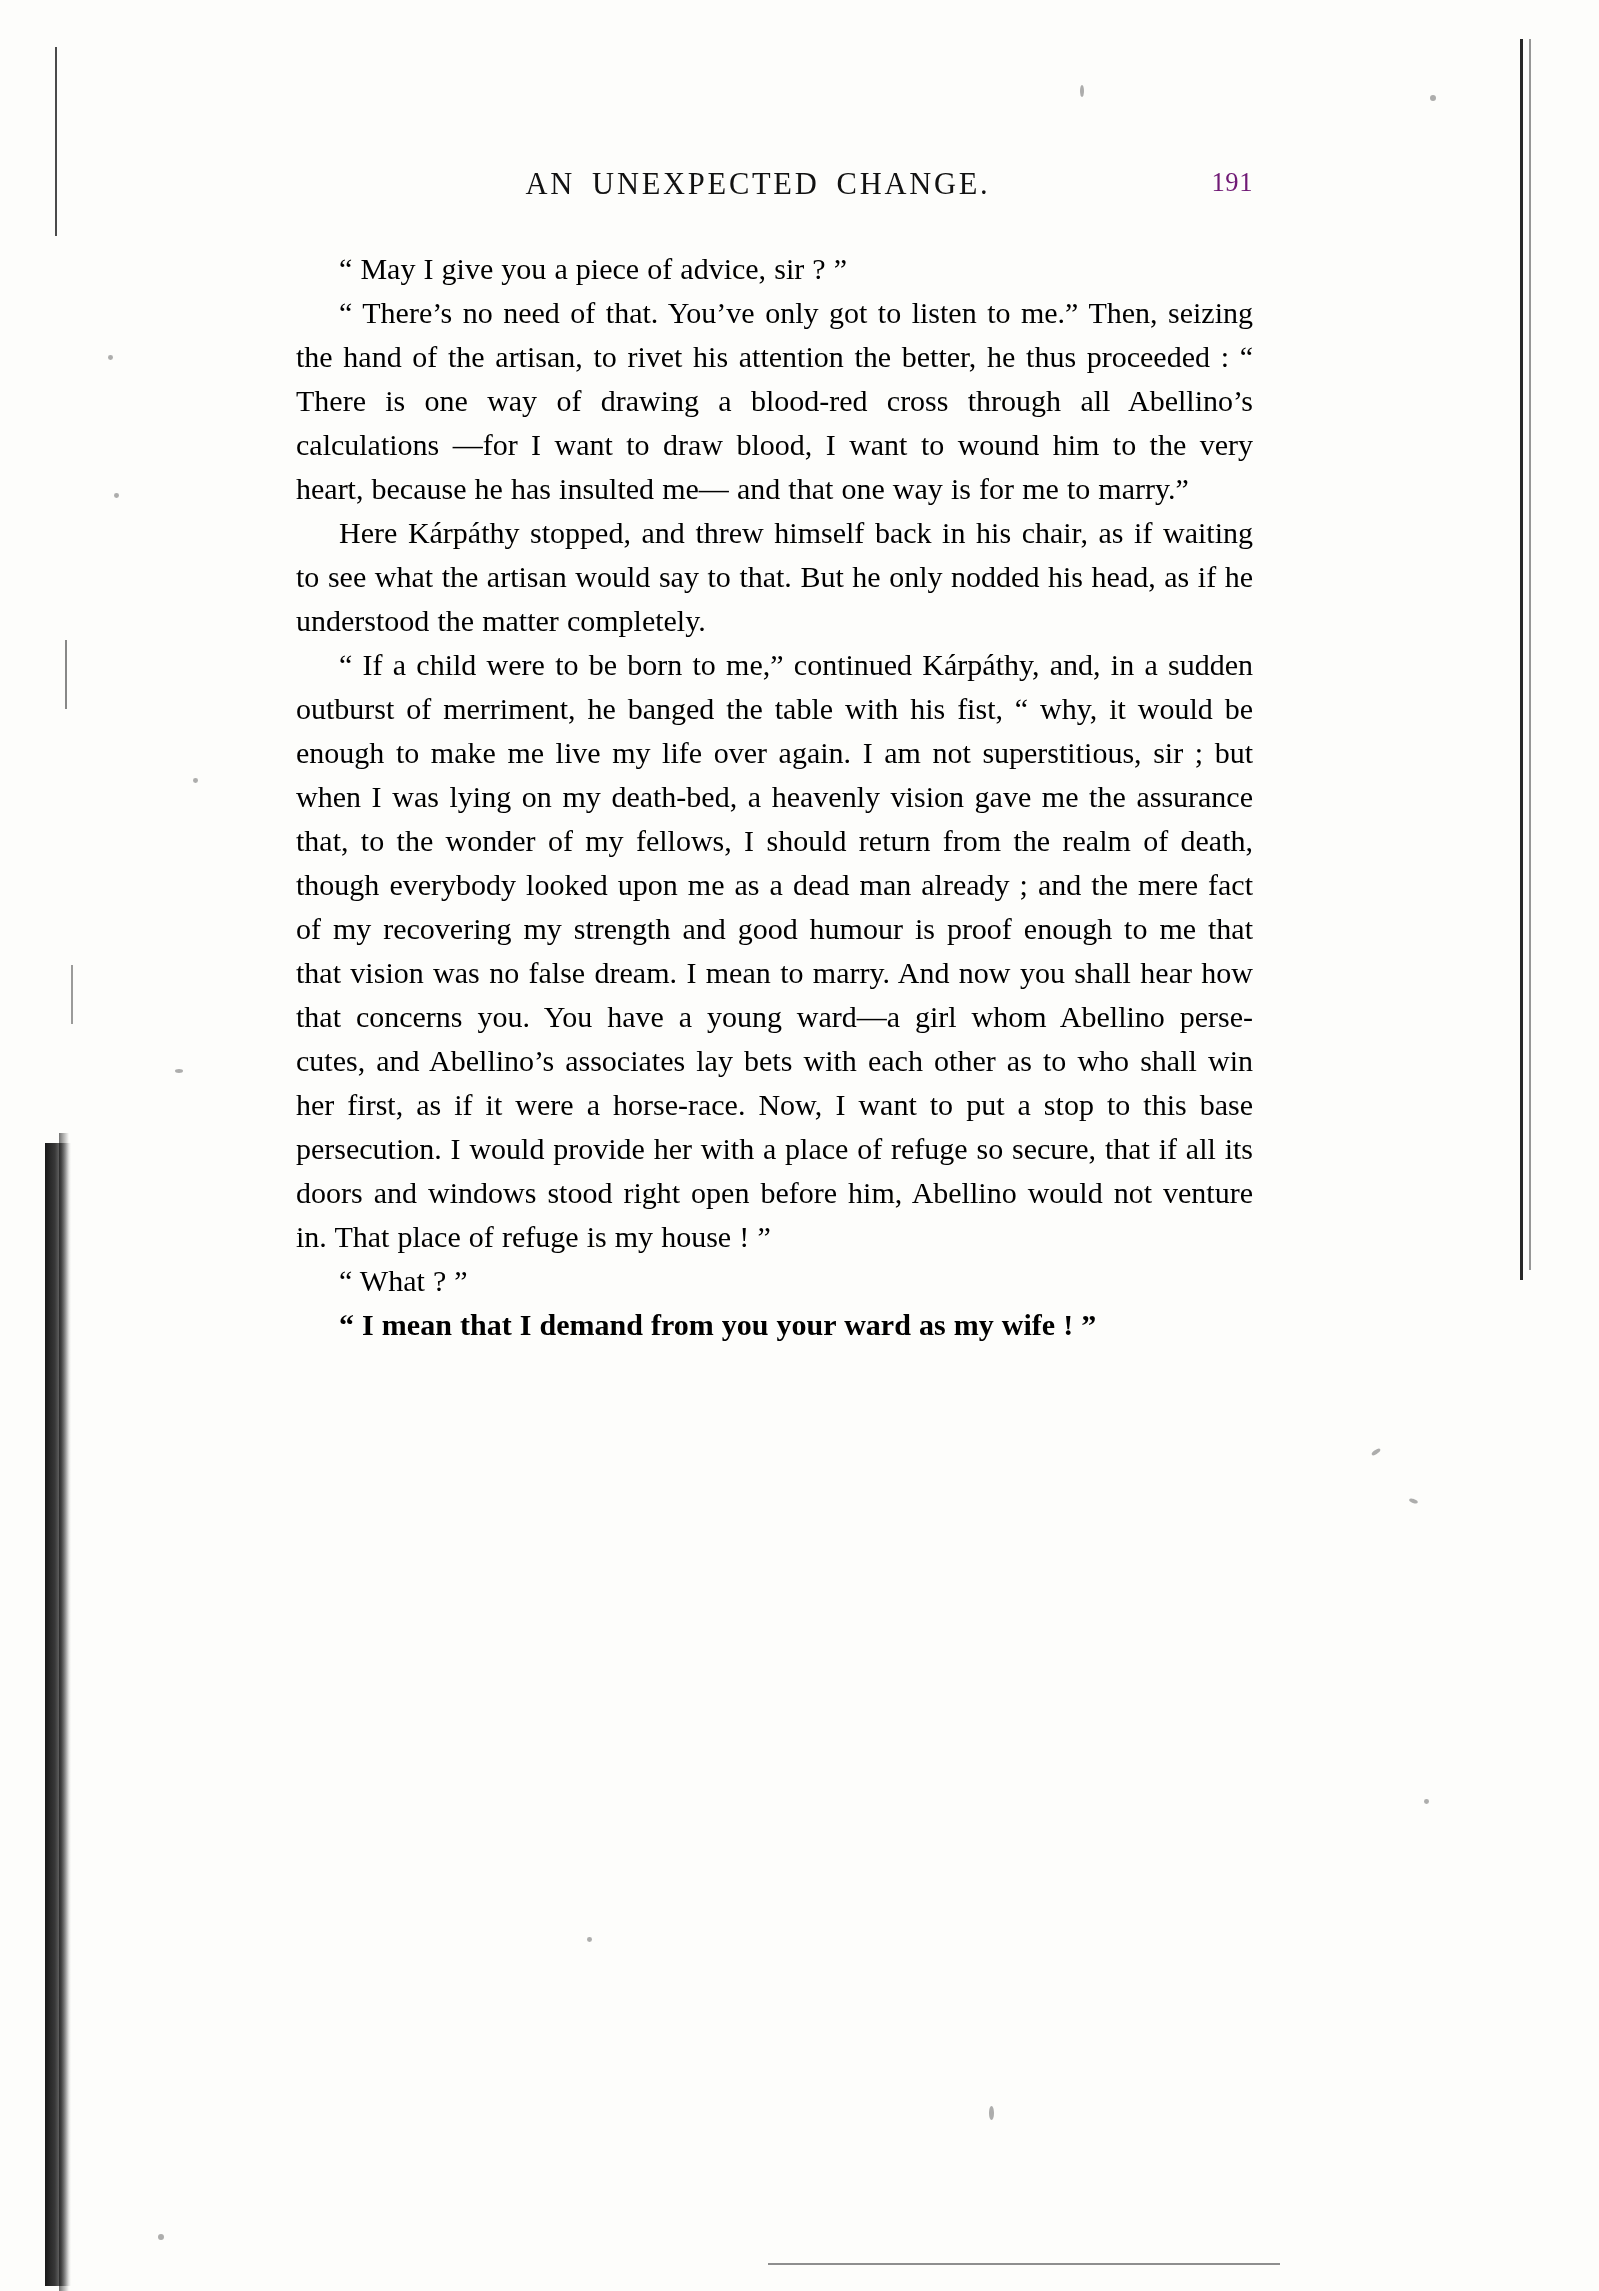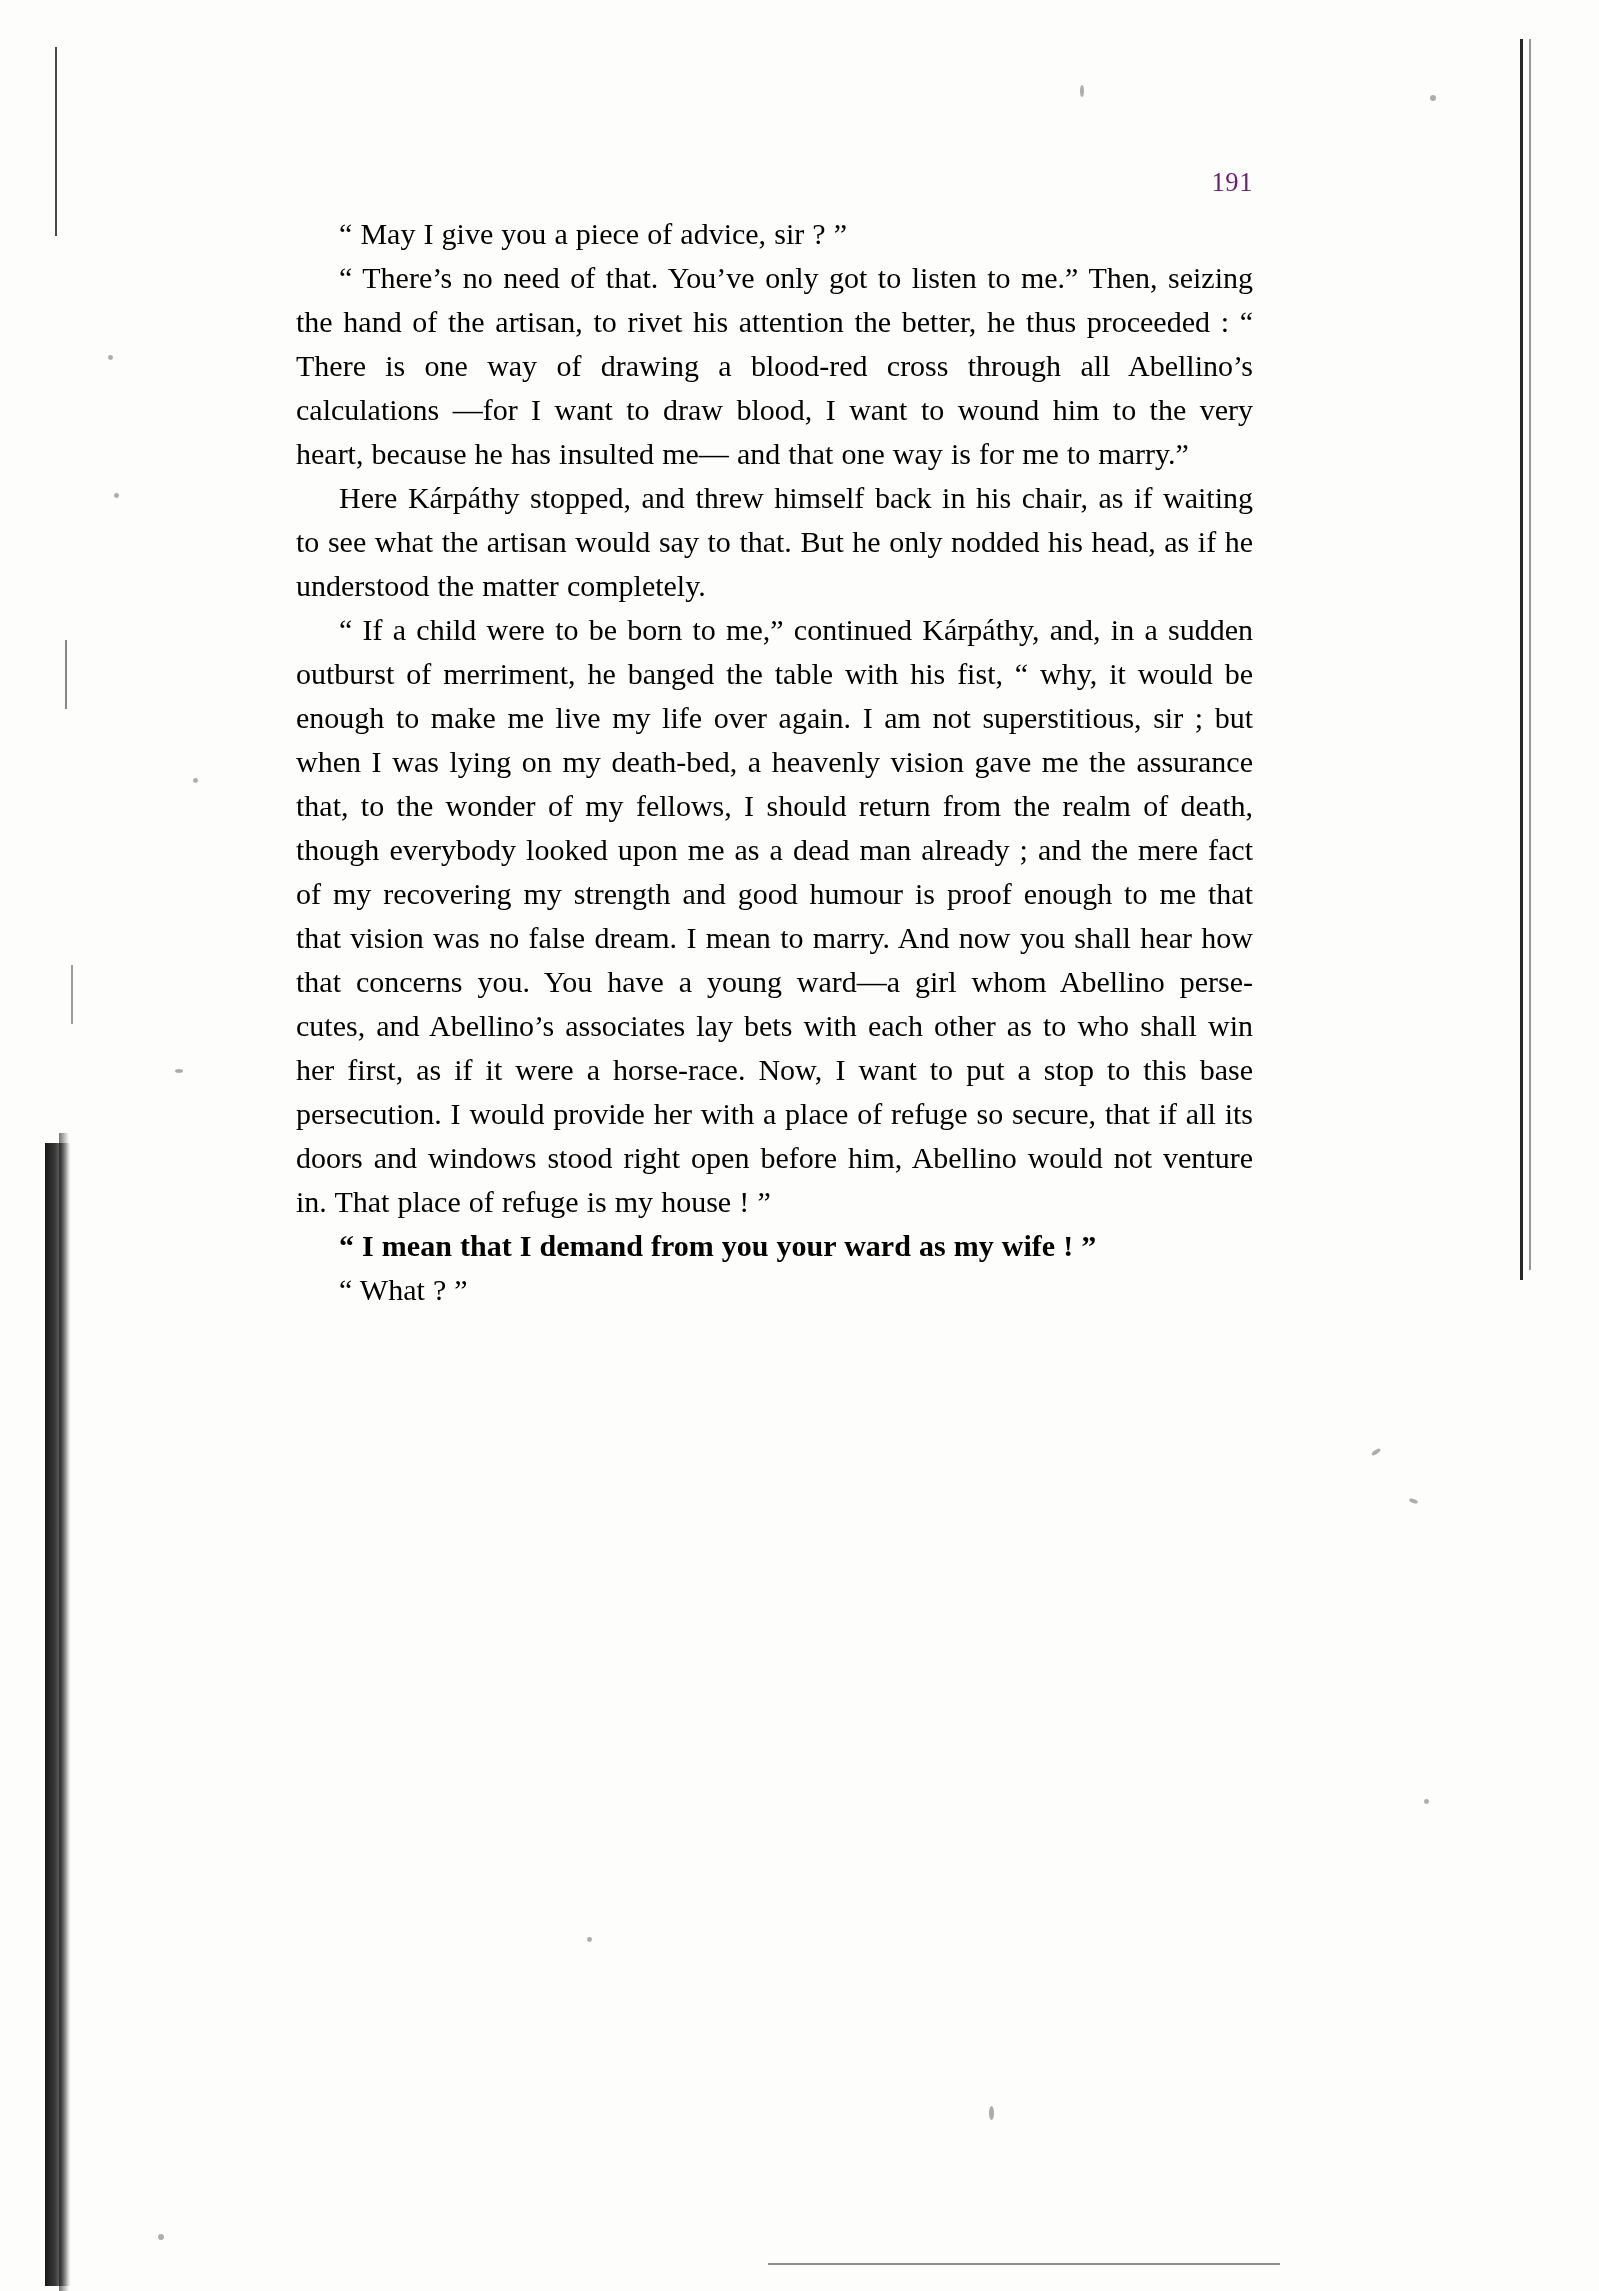--- a/index.html
+++ b/index.html
@@ -166,24 +166,25 @@
 <div class="speck" style="left:1371px; top:1450px; width:9.9px; height:3.9px; transform:rotate(-35deg);"></div>
 <div class="speck" style="left:1409px; top:1499px; width:8.9px; height:3.9px; transform:rotate(20deg);"></div>
 <div class="speck" style="left:1424px; top:1799px; width:4.9px; height:4.9px;"></div>
 <div class="speck" style="left:989px; top:2106px; width:4.9px; height:13.8px;"></div>
 <div class="speck" style="left:587px; top:1937px; width:4.9px; height:4.9px;"></div>
 <div class="speck" style="left:158px; top:2234px; width:5.9px; height:5.9px;"></div>
 
 <div class="content">
 
   <div class="running-head">
+    <span class="title">AN  UNEXPECTED  CHANGE.</span>
     <span class="folio">191</span>
   </div>
 
   <p class="para">“ May I give you a piece of advice, sir ? ”</p>
   <p class="para">“ There’s no need of that.   You’ve only got to listen to me.”   Then, seizing the hand of the artisan, to rivet his attention the better, he thus proceeded :  “ There is one way of drawing a blood-red cross through all Abellino’s calculations —for I want to draw blood, I want to wound him to the very heart, because he has insulted me— and that one way is for me to marry.”</p>
   <p class="para">Here Kárpáthy stopped, and threw himself back in his chair, as if waiting to see what the artisan would say to that.   But he only nodded his head, as if he understood the matter completely.</p>
   <p class="para">“ If a child were to be born to me,” continued Kárpáthy, and, in a sudden outburst of merriment, he banged the table with his fist, “ why, it would be enough to make me live my life over again. I am not superstitious, sir ; but when I was lying on my death-bed, a heavenly vision gave me the assurance that, to the wonder of my fellows, I should return from the realm of death, though everybody looked upon me as a dead man already ; and the mere fact of my recovering my strength and good humour is proof enough to me that that vision was no false dream.  I mean to marry.  And now you shall hear how that concerns you.  You have a young ward—a girl whom Abellino perse- cutes, and Abellino’s associates lay bets with each other as to who shall win her first, as if it were a horse-race.   Now, I want to put a stop to this base persecution.  I would provide her with a place of refuge so secure, that if all its doors and windows stood right open before him, Abellino would not venture in.   That place of refuge is my house ! ”</p>
+  <p class="para">“ What ? ”</p>
   <p class="para semi-run">“ I mean that I demand from you your ward as my wife ! ”</p>
-  <p class="para">“ What ? ”</p>
 
 </div>
 
 
 </body></html>

